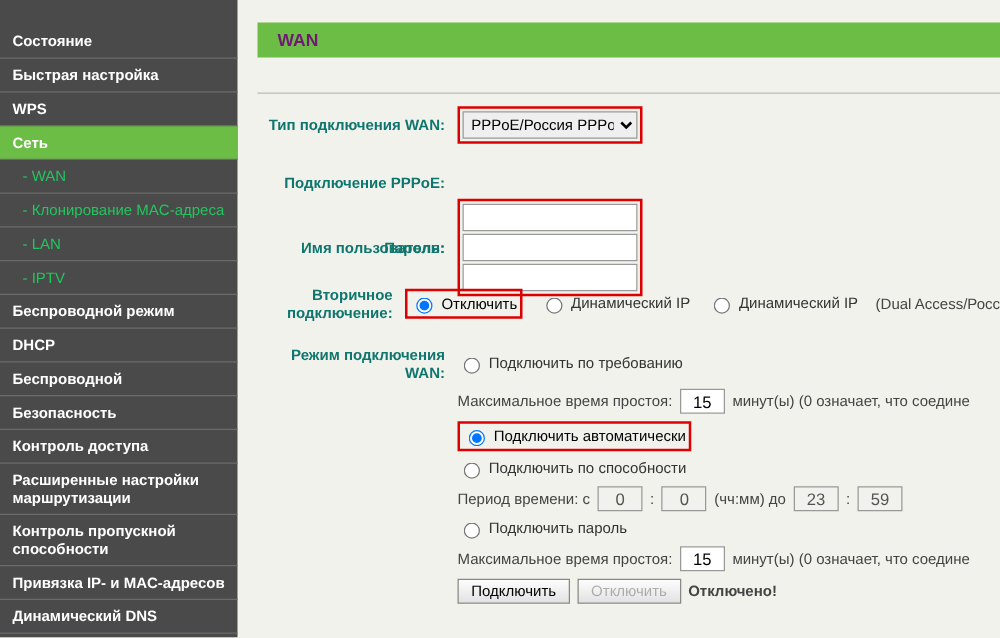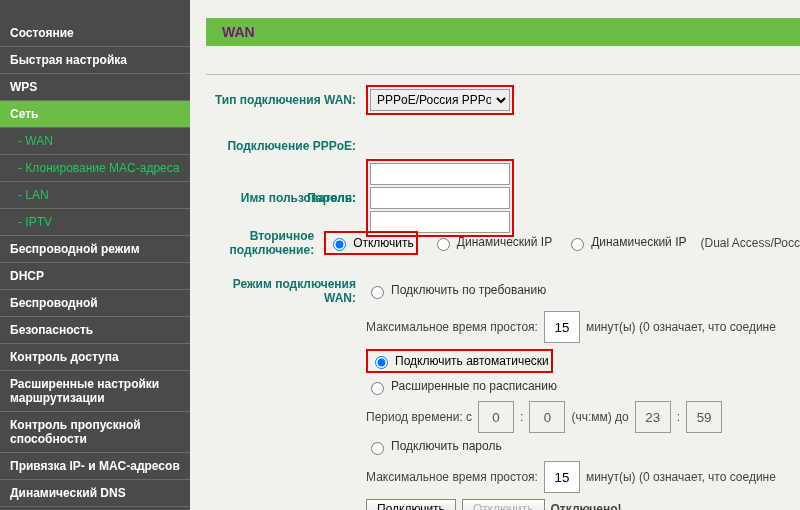--- a/index.html
+++ b/index.html
@@ -87,21 +87,21 @@
     cursor: pointer;
   }
   input.text {
     width: 140px;
     height: 22px;
     border: 1px solid #999;
     padding: 0 4px;
   }
   input.num {
     width: 36px;
-    height: 32px;
+    height: 20px;
     border: 1px solid #999;
     text-align: center;
     padding: 0 2px;
   }
   .redbox {
     border: 2px solid #d00;
     padding: 2px;
     display: inline-flex;
     align-items: center;
     gap: 4px;
@@ -250,21 +250,21 @@
           <span>Подключить автоматически</span>
         </span>
       </div>
     </div>
 
     <div class="row">
       <div class="spacer"></div>
       <div class="value">
         <span class="radio-item">
           <input type="radio" style="">
-          <span>Расширенные по расписанию</span>
+          <span>Подключить по способности</span>
         </span>
       </div>
     </div>
 
     <div class="row">
       <div class="spacer"></div>
       <div class="value inline wrap">
         <span class="muted">Период времени: с</span>
         <input class="num" type="text" disabled="" value="0" style="">
         <span class="muted">:</span>

